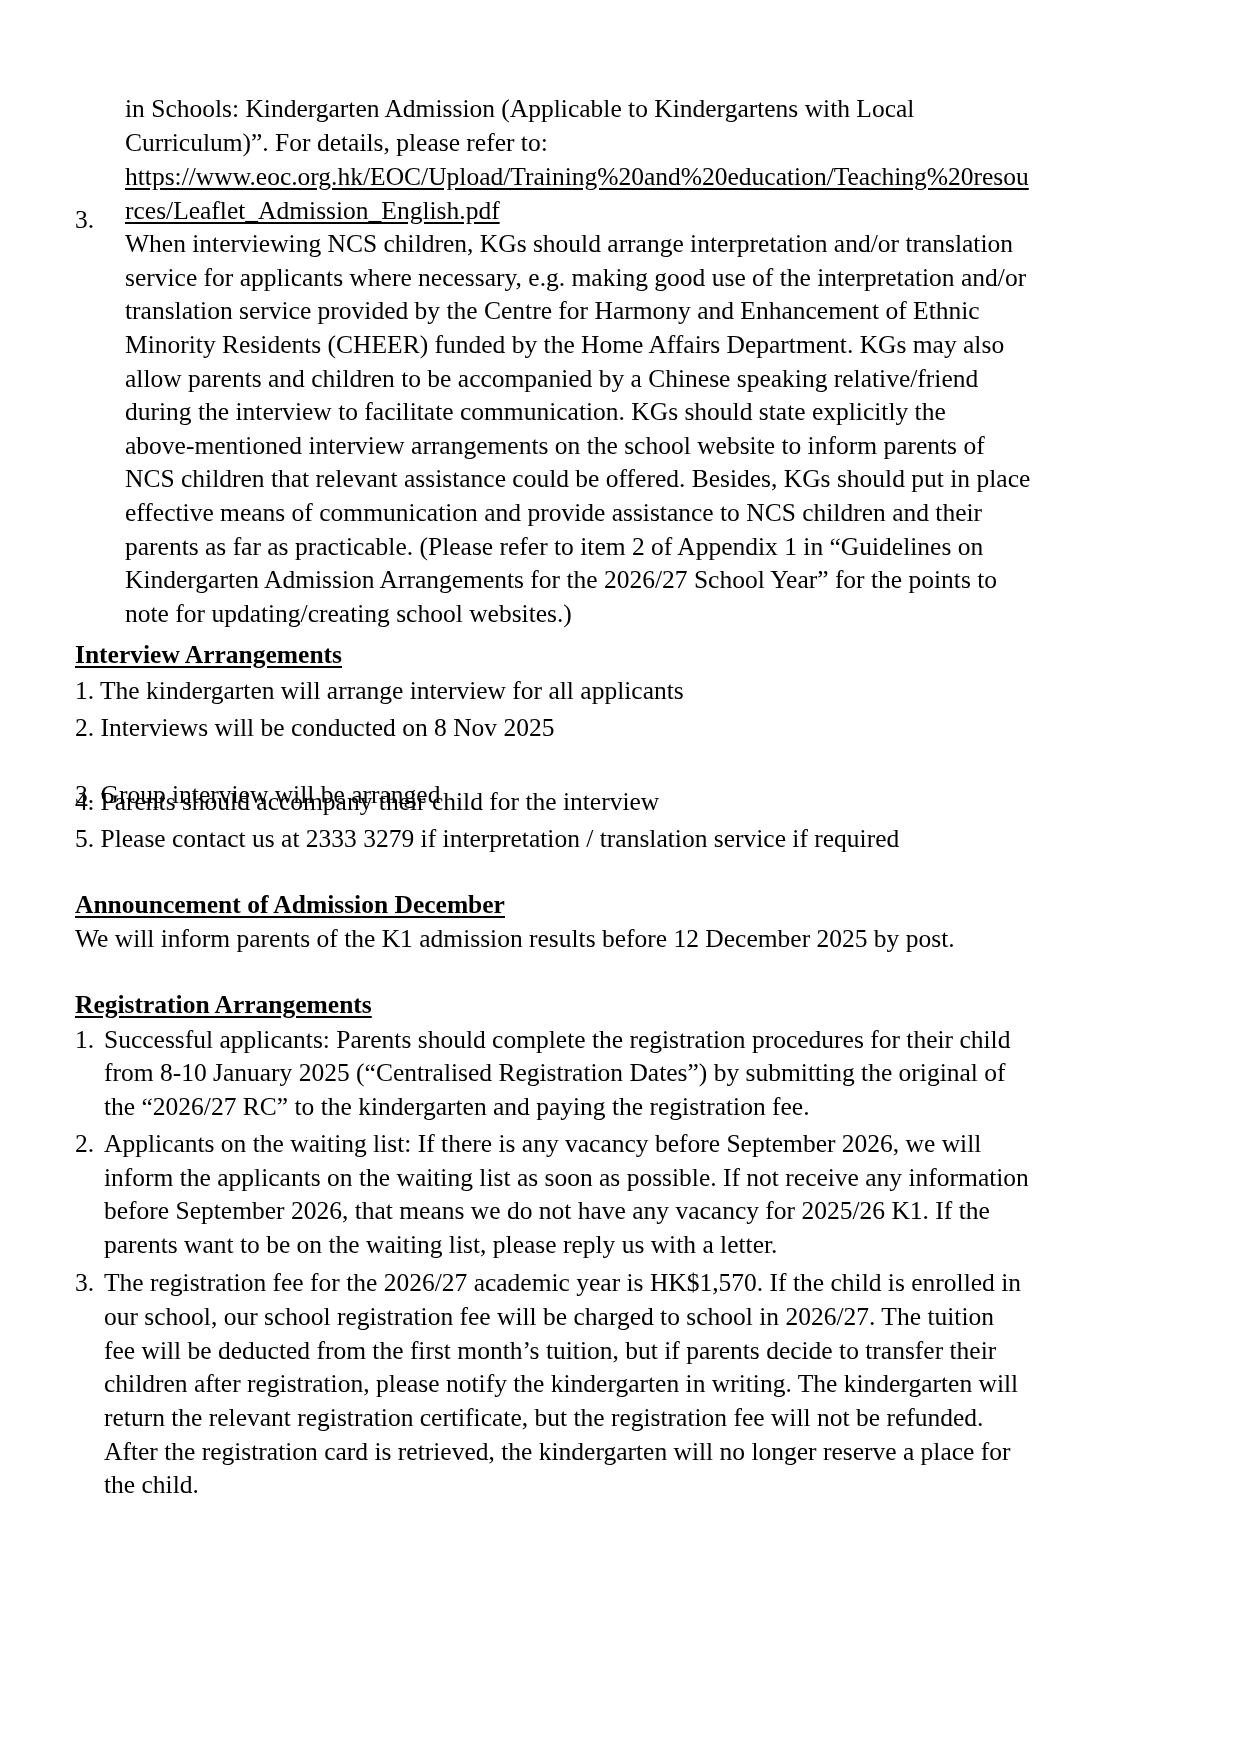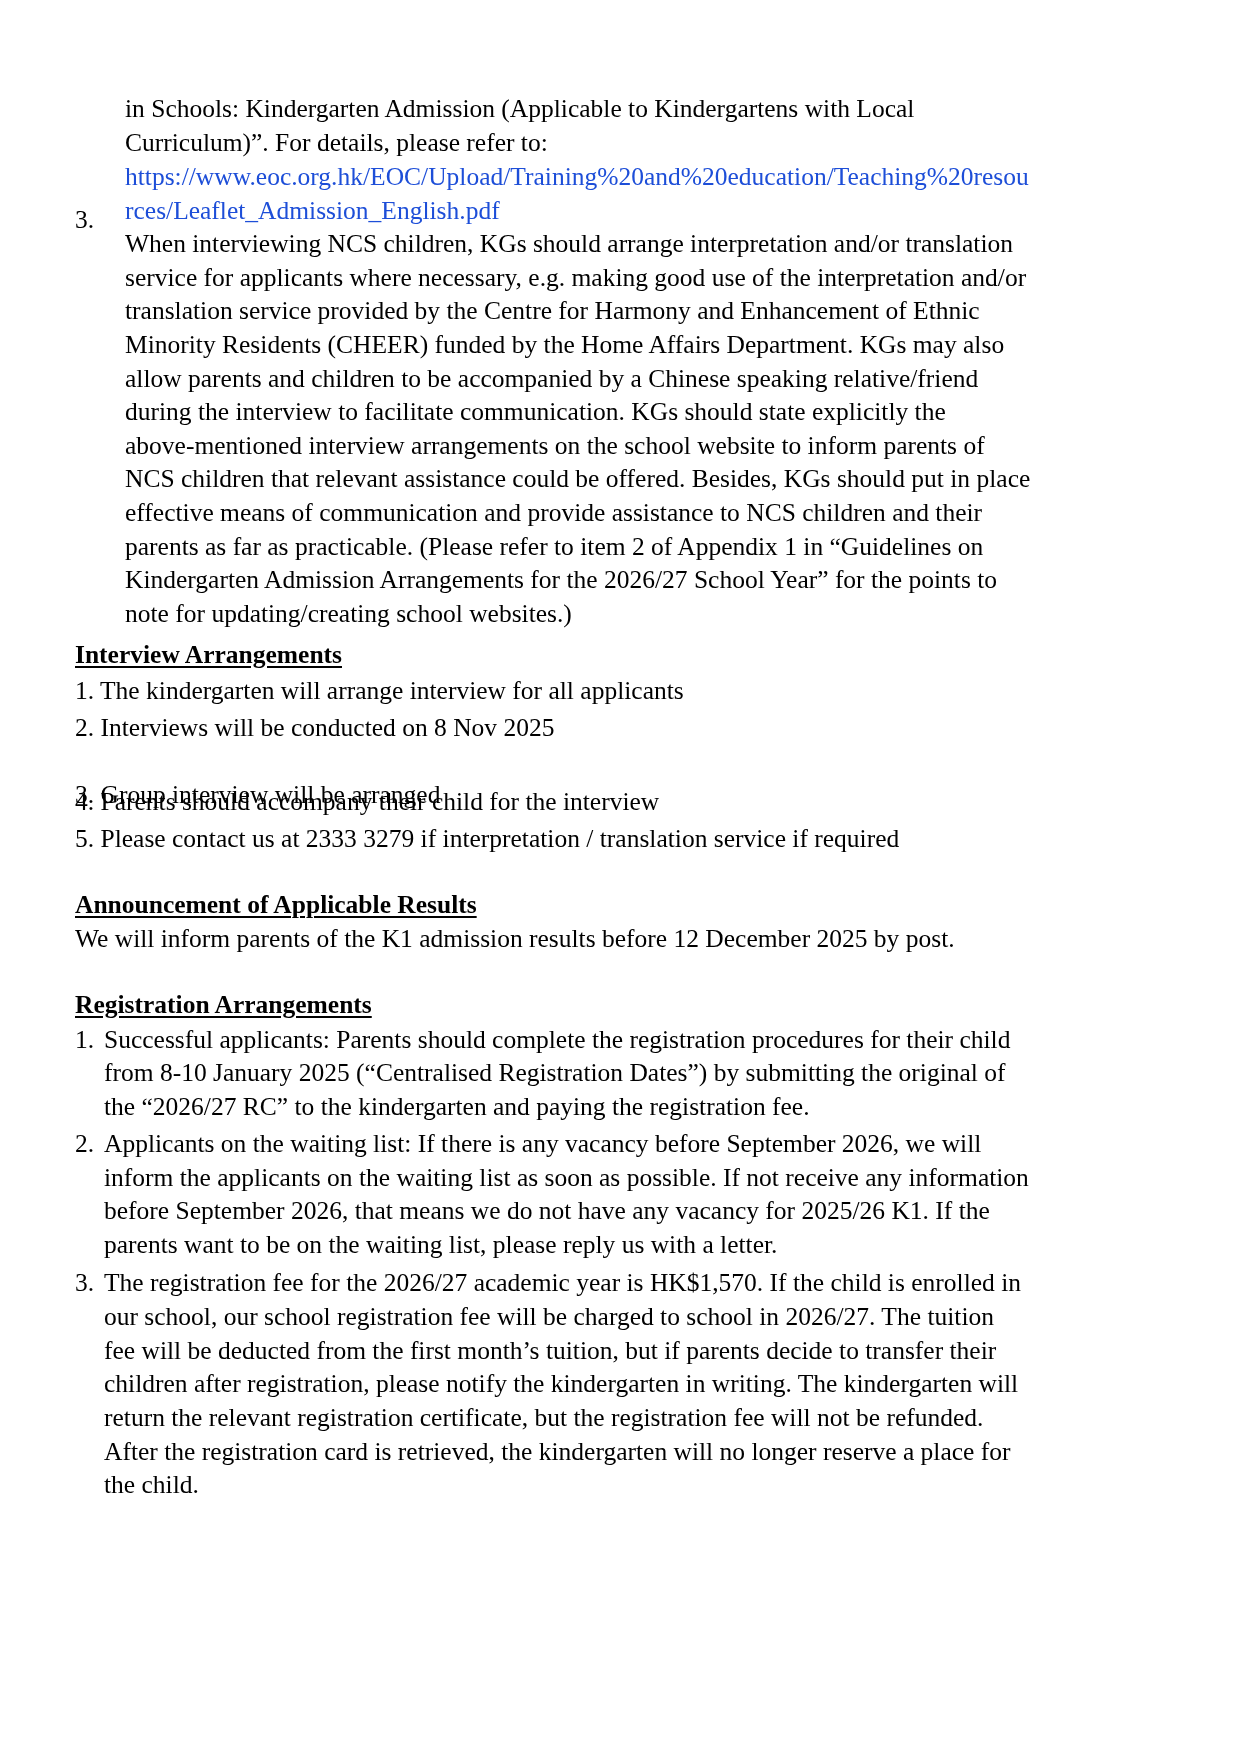--- a/index.html
+++ b/index.html
@@ -10,21 +10,21 @@
     }
     .page { position: absolute; left: 0; top: 0; width: 1241px; height: 1755px; }
     .line {
       position: absolute; white-space: nowrap;
       font-size: 25.5px; line-height: 30px;
     }
     .ind { left: 125px; margin-top: 24px; }
     .num3 { left: 75px; }
     .left { left: 75px; }
     .ind2 { left: 104px; }
-    .link { color: #1d4ed8; text-underline-offset: 3px; }
+    .link { color: #000000; text-decoration: underline; text-underline-offset: 3px; }
     .heading { font-weight: bold; text-decoration: underline; text-decoration-thickness: 2px; text-underline-offset: 3px; }
   </style>
 </head>
 <body>
 
 <div class="page">
 
   <div class="line ind" style="top:70px">in Schools: Kindergarten Admission (Applicable to Kindergartens with Local</div>
   <div class="line ind" style="top:104px">Curriculum)”. For details, please refer to:</div>
   <a class="line ind link" style="top:138px">https://www.eoc.org.hk/EOC/Upload/Training%20and%20education/Teaching%20resou</a>
@@ -44,21 +44,21 @@
   <div class="line ind" style="top:541px">Kindergarten Admission Arrangements for the 2026/27 School Year” for the points to</div>
   <div class="line ind" style="top:575px">note for updating/creating school websites.)</div>
 
   <div class="line left heading" style="top:640px">Interview Arrangements </div>
   <div class="line left" style="top:676px">1. The kindergarten will arrange interview for all applicants</div>
   <div class="line left" style="top:713px">2. Interviews will be conducted on 8 Nov 2025</div>
   <div class="line left" style="top:780px">3. Group interview will be arranged</div>
   <div class="line left" style="top:787px">4. Parents should accompany their child for the interview</div>
   <div class="line left" style="top:824px">5. Please contact us at 2333 3279 if interpretation / translation service if required</div>
 
-  <div class="line left heading" style="top:890px">Announcement of Applicable Results </div>
+  <div class="line left heading" style="top:890px">Announcement of Admission December </div>
   <div class="line left" style="top:924px">We will inform parents of the K1 admission results before 12 December 2025 by post.</div>
 
   <div class="line left heading" style="top:990px">Registration Arrangements </div>
 
   <div class="line left" style="top:1025px">1.</div>
   <div class="line ind2" style="top:1025px">Successful applicants: Parents should complete the registration procedures for their child</div>
   <div class="line ind2" style="top:1058px">from 8-10 January 2025 (“Centralised Registration Dates”) by submitting the original of</div>
   <div class="line ind2" style="top:1092px">the “2026/27 RC” to the kindergarten and paying the registration fee.</div>
 
   <div class="line left" style="top:1129px">2.</div>

